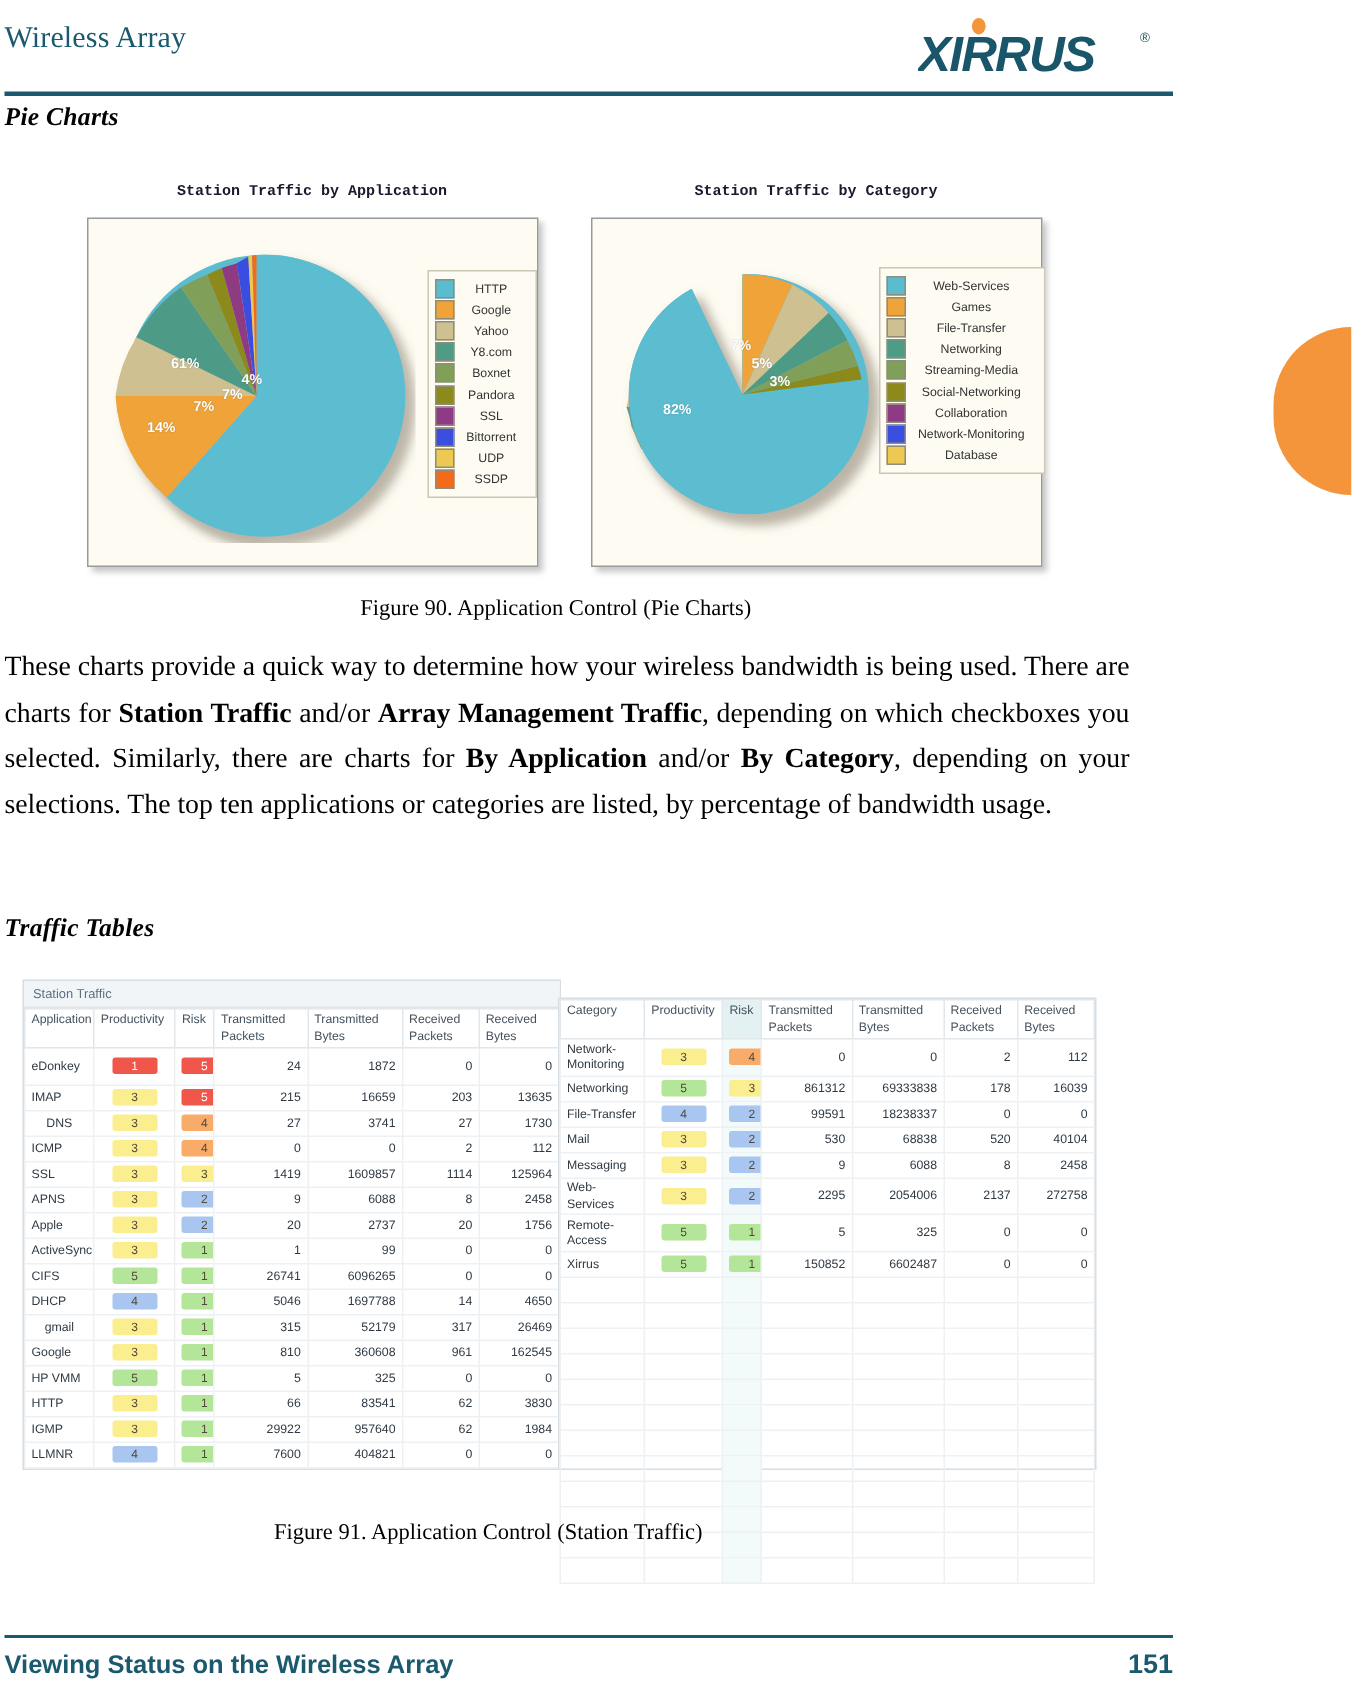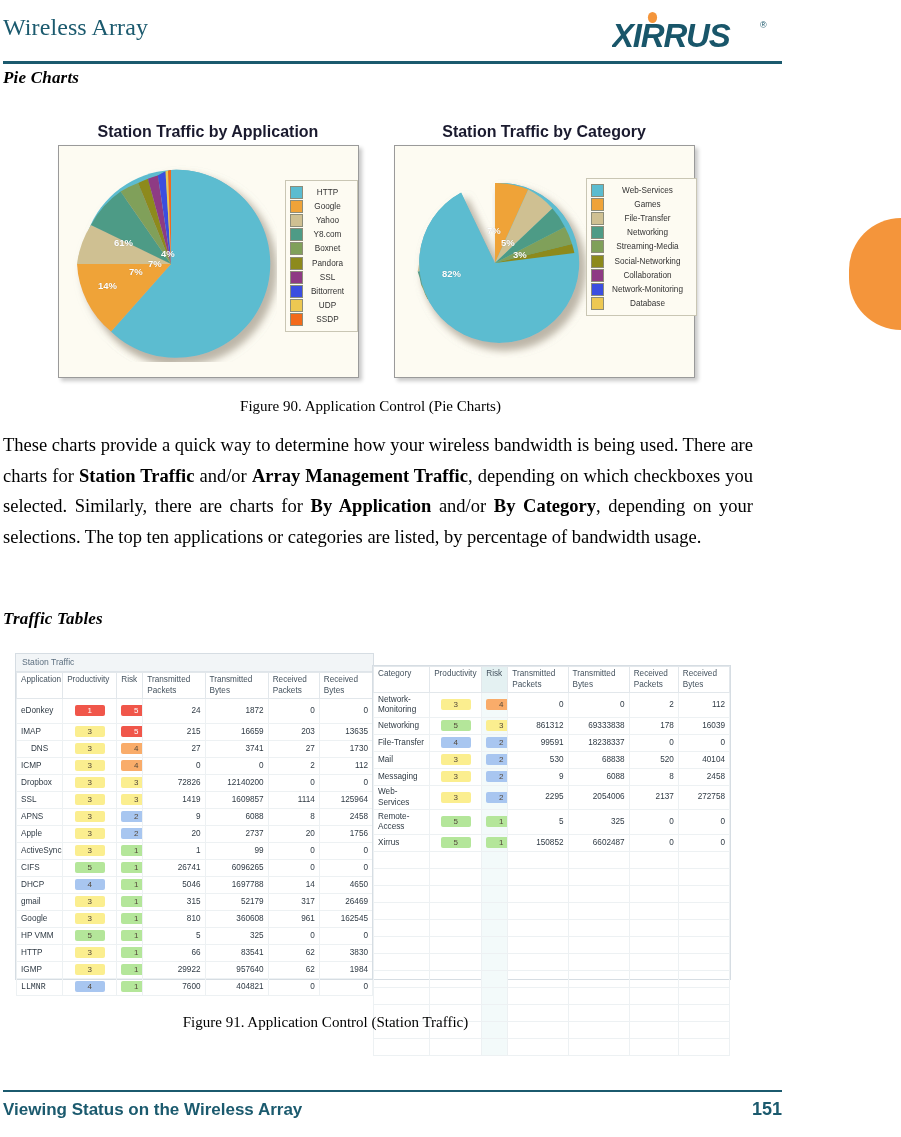--- a/index.html
+++ b/index.html
@@ -7,21 +7,21 @@
     width:901px;height:1137px;position:relative;background:#ffffff;
     font-family:"Liberation Serif",serif;color:#000;
     -webkit-font-smoothing:antialiased;
   }
   .page{position:relative;width:901px;height:1137px;overflow:hidden;}
 
   
   .hdr{position:absolute;left:0;top:14px;width:782px;}
   .hdr-title{
     position:absolute;left:3px;top:0;font-family:"Liberation Serif",serif;
-    font-size:24px;color:#1b5a6e;letter-spacing:.1px;white-space:nowrap;
+    font-size:20px;color:#1b5a6e;letter-spacing:.1px;white-space:nowrap;
   }
   .hdr-rule{position:absolute;left:3px;top:47px;width:779px;height:3px;background:#1b5a6e;}
   .logo{position:absolute;right:0;top:-2px;width:170px;height:42px;}
 
   
   .h-sec{
     position:absolute;font-family:"Liberation Serif",serif;font-style:italic;
     font-weight:bold;font-size:17px;color:#000;letter-spacing:.2px;
   }
   .figcap{
@@ -32,22 +32,22 @@
   .figcap.left-bias2{left:-125px;}
   .body-copy{
     position:absolute;left:3px;top:430px;width:750px;
     font-family:"Liberation Serif",serif;font-size:18.5px;line-height:30.5px;
     text-align:justify;color:#000;
   }
   .body-copy b{font-weight:bold;}
 
   
   .chart-title{
-    position:absolute;text-align:center;font-family:Liberation Sans, sans-serif;
-    font-weight:bold;font-size:16px;color:#1a1a2e;width:300px;
+    position:absolute;text-align:center;font-family:Liberation Mono, monospace;
+    font-weight:bold;font-size:10px;color:#1a1a2e;width:300px;
   }
   .chart-box{
     position:absolute;background:#fdfbf2;border:1px solid #9a9a9a;
     box-shadow:3px 3px 4px rgba(0,0,0,.22);
   }
   .pie-wrap{position:absolute;}
   .pie-labels span{
     position:absolute;font-family:"Liberation Sans",sans-serif;font-size:9.5px;
     font-weight:bold;color:#ffffff;white-space:nowrap;
     text-shadow:0 0 1px rgba(0,0,0,.25);
@@ -392,29 +392,20 @@
           <tr>
             <td style="height: 14px;">ICMP</td>
             <td class="ctr"><span class="chip c3">3</span></td>
             <td class="ctr"><span class="chip c2">4</span></td>
             <td class="num">0</td>
             <td class="num">0</td>
             <td class="num">2</td>
             <td class="num">112</td>
           </tr>
           <tr>
-            <td style="height: 14px;">Dropbox</td>
-            <td class="ctr"><span class="chip c3">3</span></td>
-            <td class="ctr"><span class="chip c3">3</span></td>
-            <td class="num">72826</td>
-            <td class="num">12140200</td>
-            <td class="num">0</td>
-            <td class="num">0</td>
-          </tr>
-          <tr>
             <td style="height: 14px;">SSL</td>
             <td class="ctr"><span class="chip c3">3</span></td>
             <td class="ctr"><span class="chip c3">3</span></td>
             <td class="num">1419</td>
             <td class="num">1609857</td>
             <td class="num">1114</td>
             <td class="num">125964</td>
           </tr>
           <tr>
             <td style="height: 14px;">APNS</td>
@@ -455,21 +446,21 @@
           <tr>
             <td style="height: 14px;">DHCP</td>
             <td class="ctr"><span class="chip c4">4</span></td>
             <td class="ctr"><span class="chip c5">1</span></td>
             <td class="num">5046</td>
             <td class="num">1697788</td>
             <td class="num">14</td>
             <td class="num">4650</td>
           </tr>
           <tr>
-            <td style="height: 14px;">gmail</td>
+            <td style="height: 14px; text-align: center;">gmail</td>
             <td class="ctr"><span class="chip c3">3</span></td>
             <td class="ctr"><span class="chip c5">1</span></td>
             <td class="num">315</td>
             <td class="num">52179</td>
             <td class="num">317</td>
             <td class="num">26469</td>
           </tr>
           <tr>
             <td style="height: 14px;">Google</td>
             <td class="ctr"><span class="chip c3">3</span></td>
@@ -500,21 +491,21 @@
           <tr>
             <td style="height: 14px;">IGMP</td>
             <td class="ctr"><span class="chip c3">3</span></td>
             <td class="ctr"><span class="chip c5">1</span></td>
             <td class="num">29922</td>
             <td class="num">957640</td>
             <td class="num">62</td>
             <td class="num">1984</td>
           </tr>
           <tr>
-            <td style="height: 14px; font-family: Liberation Mono, monospace;">LLMNR</td>
+            <td style="height: 14px;">LLMNR</td>
             <td class="ctr"><span class="chip c4">4</span></td>
             <td class="ctr"><span class="chip c5">1</span></td>
             <td class="num">7600</td>
             <td class="num">404821</td>
             <td class="num">0</td>
             <td class="num">0</td>
           </tr>
         </tbody>
     </table>
   </div>

